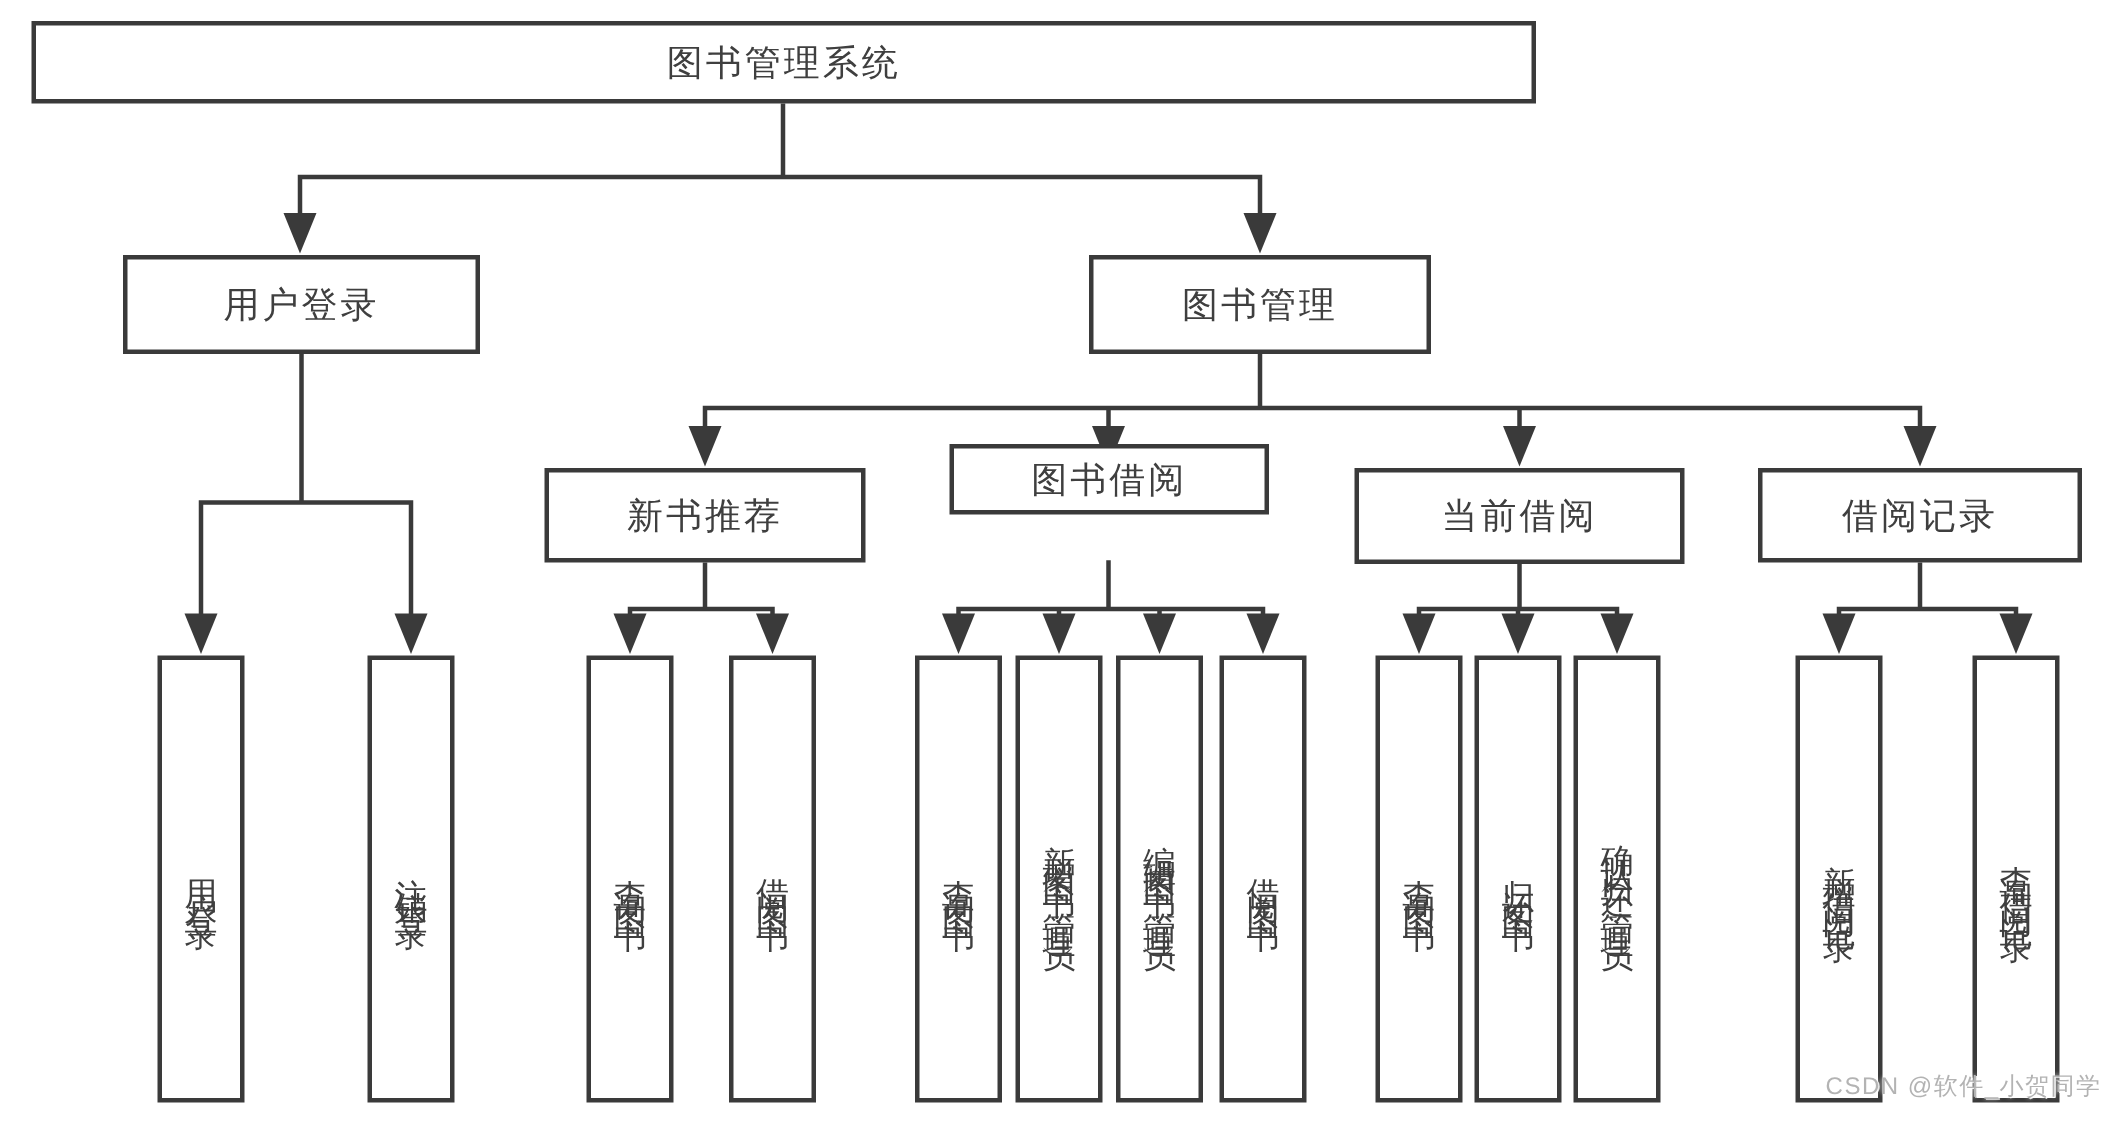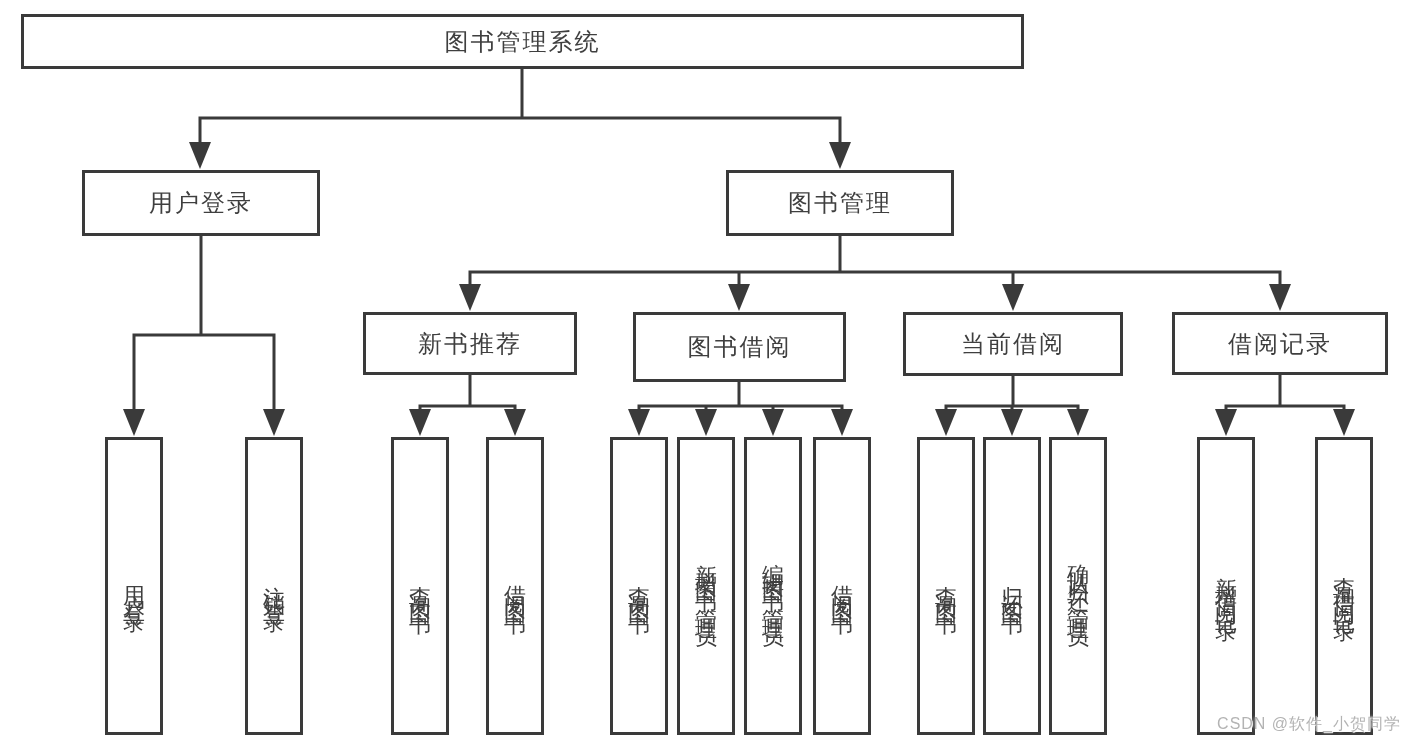--- a/index.html
+++ b/index.html
@@ -39,21 +39,21 @@
     line-height: 1;
     white-space: nowrap;
   }
   
   .n-root   { left: 21px;   top: 14px;  width: 1003px; height: 55px; }
   
   .n-login  { left: 82px;   top: 170px; width: 238px;  height: 66px; }
   .n-bookmg { left: 726px;  top: 170px; width: 228px;  height: 66px; }
   
   .n-newrec { left: 363px;  top: 312px; width: 214px;  height: 63px; }
-  .n-borrow { left: 633px;  top: 312px; width: 213px;  height: 70px; }
+  .n-borrow { left: 633px;  top: 296px; width: 213px;  height: 47px; }
   .n-curr   { left: 903px;  top: 312px; width: 220px;  height: 64px; }
   .n-record { left: 1172px; top: 312px; width: 216px;  height: 63px; }
   
   .leaf { top: 437px; width: 58px; height: 298px; }
   .n-l1  { left: 105px;  }
   .n-l2  { left: 245px;  }
   .n-l3  { left: 391px;  }
   .n-l4  { left: 486px;  }
   .n-l5  { left: 610px;  }
   .n-l6  { left: 677px;  }

